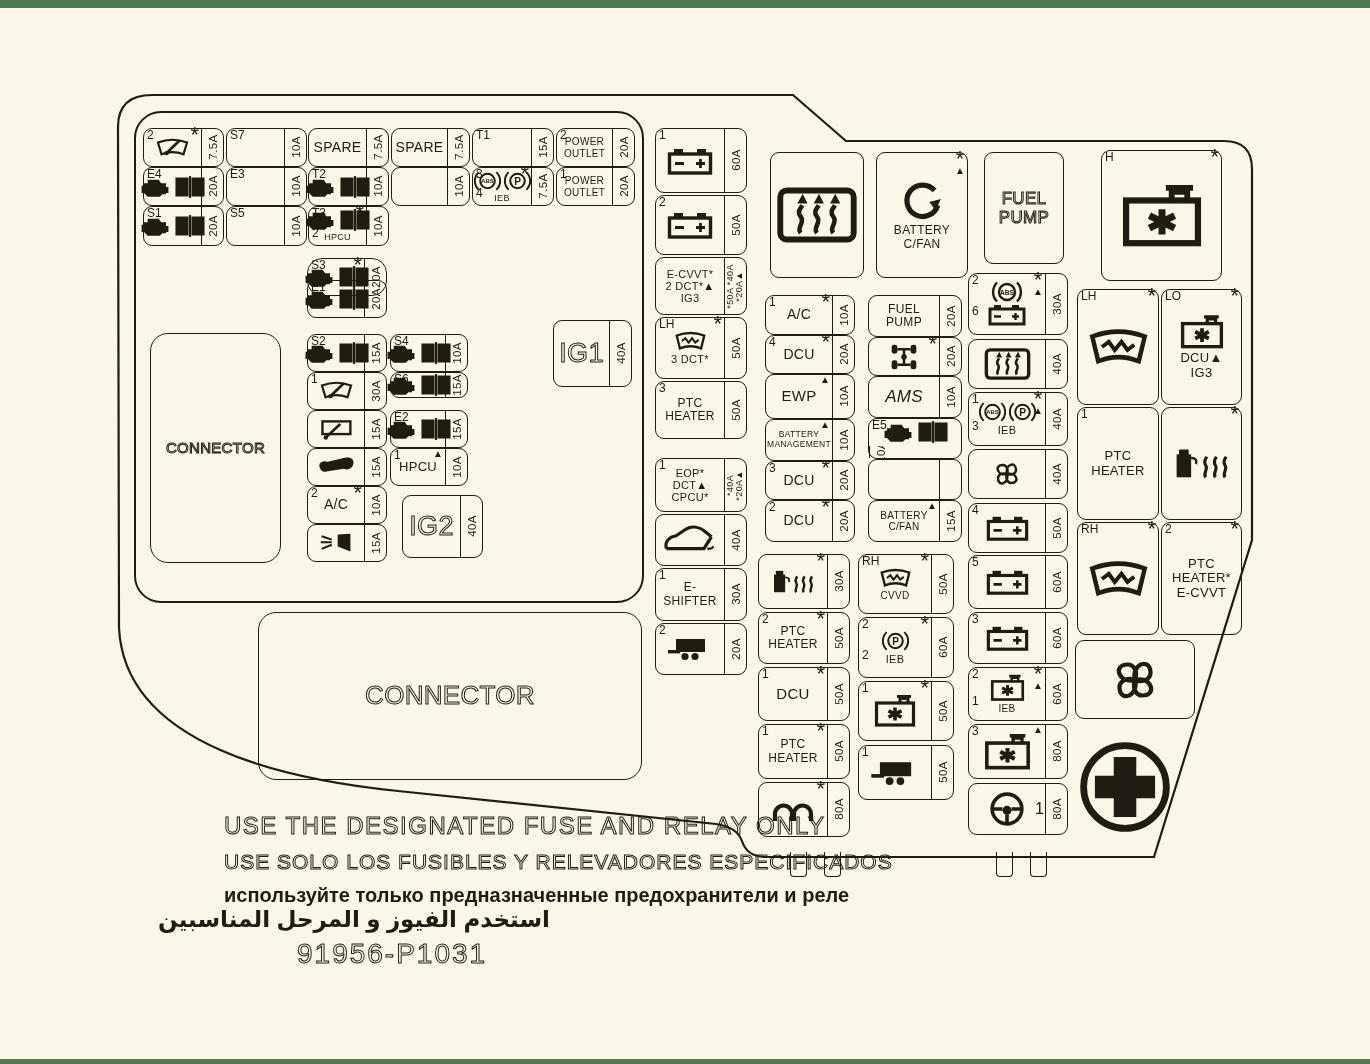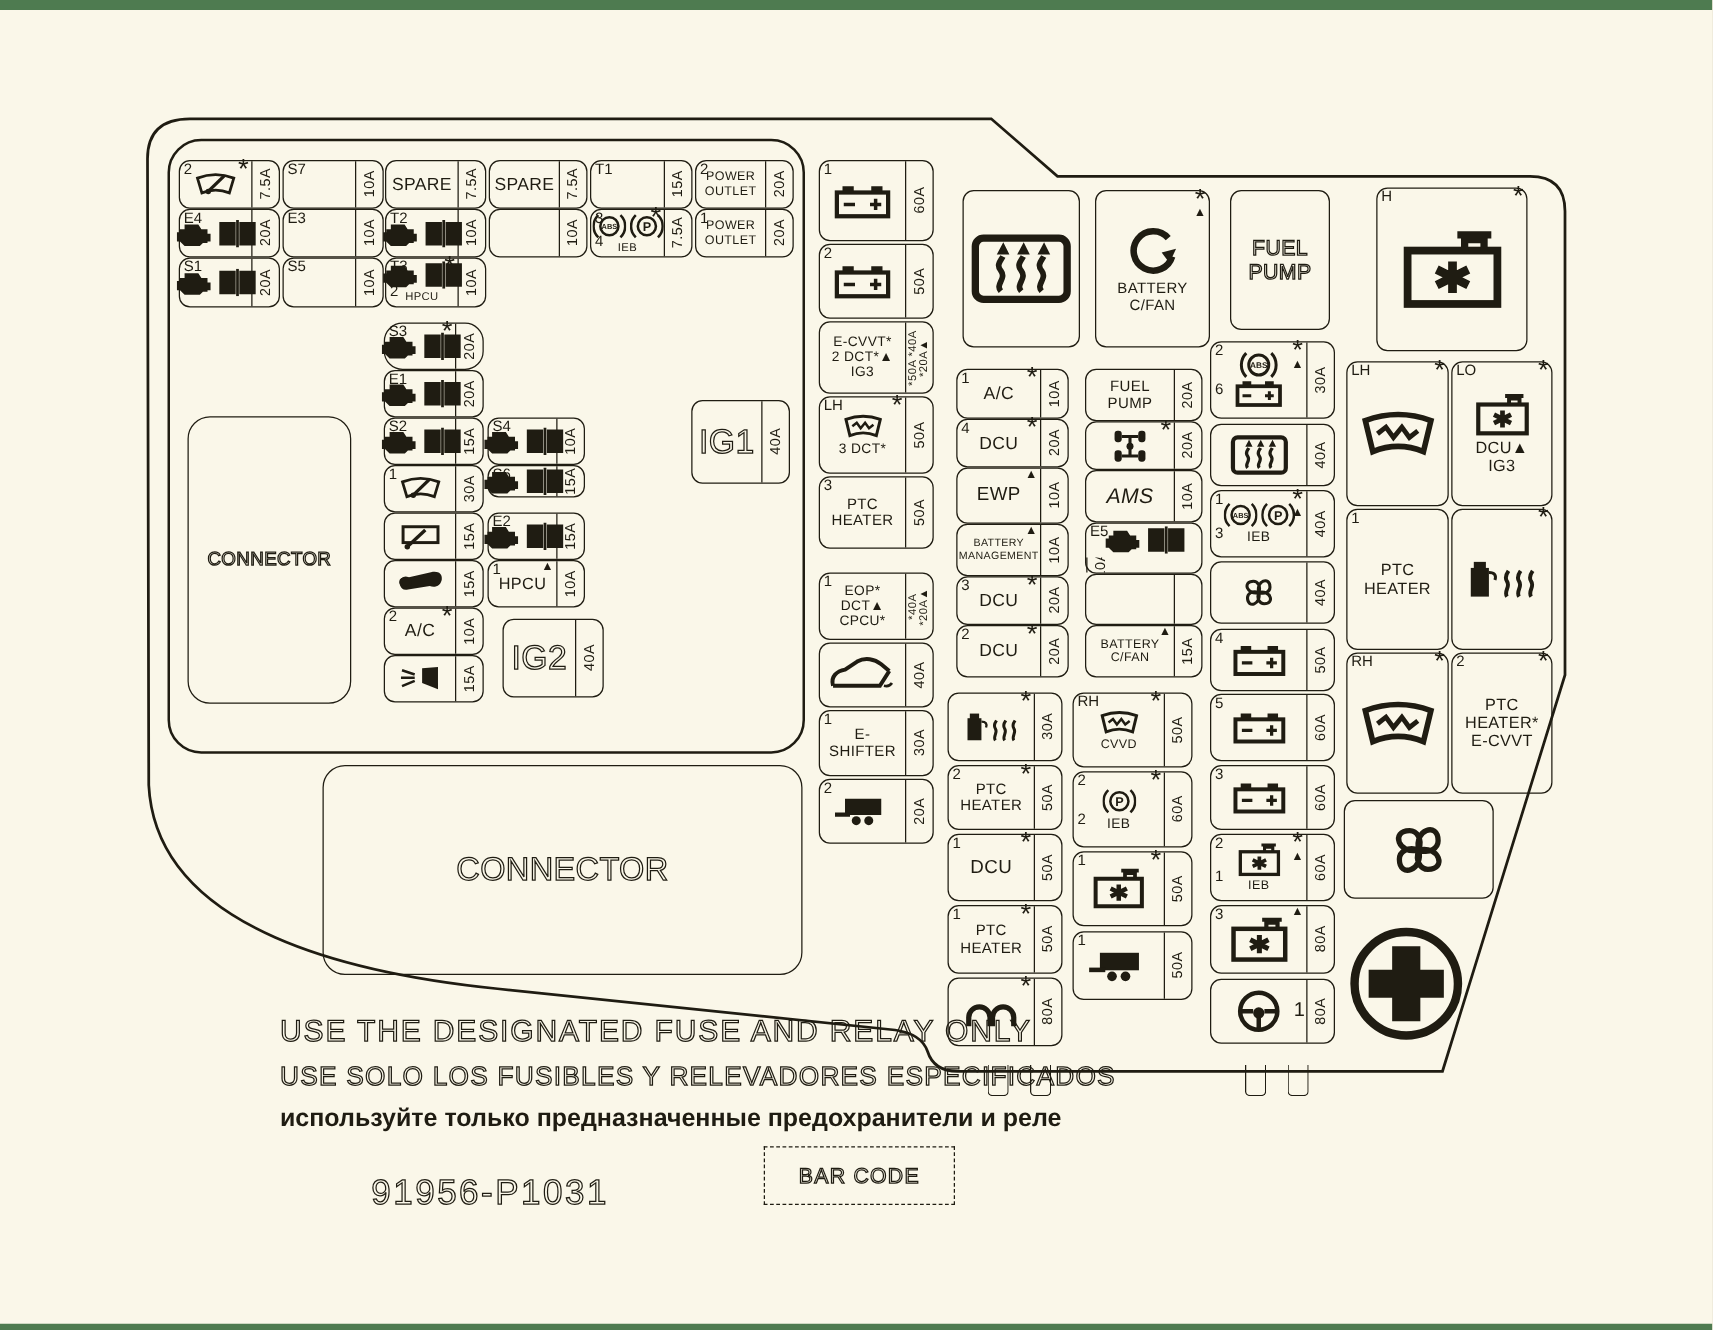--- a/index.html
+++ b/index.html
@@ -280,21 +280,21 @@
             </span>
           </div>
           <span class="fmk">
             <i class="ast">*</i>
           </span>
         </div>
         <div class="famp">
           <span>20A</span>
         </div>
       </div>
-      <div class="cell" style="left: 307px; top: 296px; width: 80px; height: 38px;">
+      <div class="cell" style="left: 307px; top: 280px; width: 80px; height: 38px;">
         <div class="fbody">
           <span class="fnum">E1</span>
           <div class="ficons">
             <span>
               <svg viewBox="0 0 26 18" height="22" width="32">
                 <path fill="currentColor" d="M4 6h3V3h9l2 3h4v3h2v5h-2v1h-3l-2 2H7l-3-3H2V8h2z"></path>
               </svg>
             </span>
             <span>
               <svg viewBox="0 0 22 15" height="22" width="32">
@@ -1314,17 +1314,15 @@
         <div class="fbody"></div>
       </div>
       <div class="cell tab" style="left: 1030px; top: 852px; width: 17px; height: 25px;">
         <div class="fbody"></div>
       </div>
     </div>
 
   <div class="note hollow" id="note-en">USE THE DESIGNATED FUSE AND RELAY ONLY</div>
   <div class="note hollow" id="note-es">USE SOLO LOS FUSIBLES Y RELEVADORES ESPECIFICADOS</div>
   <div class="note" id="note-ru">используйте только предназначенные предохранители и реле</div>
+  <div class="note" id="note-ar">استخدم الفيوز و المرحل المناسبين</div>
   <div class="note hollow" id="part-number">91956-P1031</div>
-  <div id="barcode-box">
-    <span class="hollow">BAR CODE</span>
-  </div>
 </div>
 
 </body></html>

